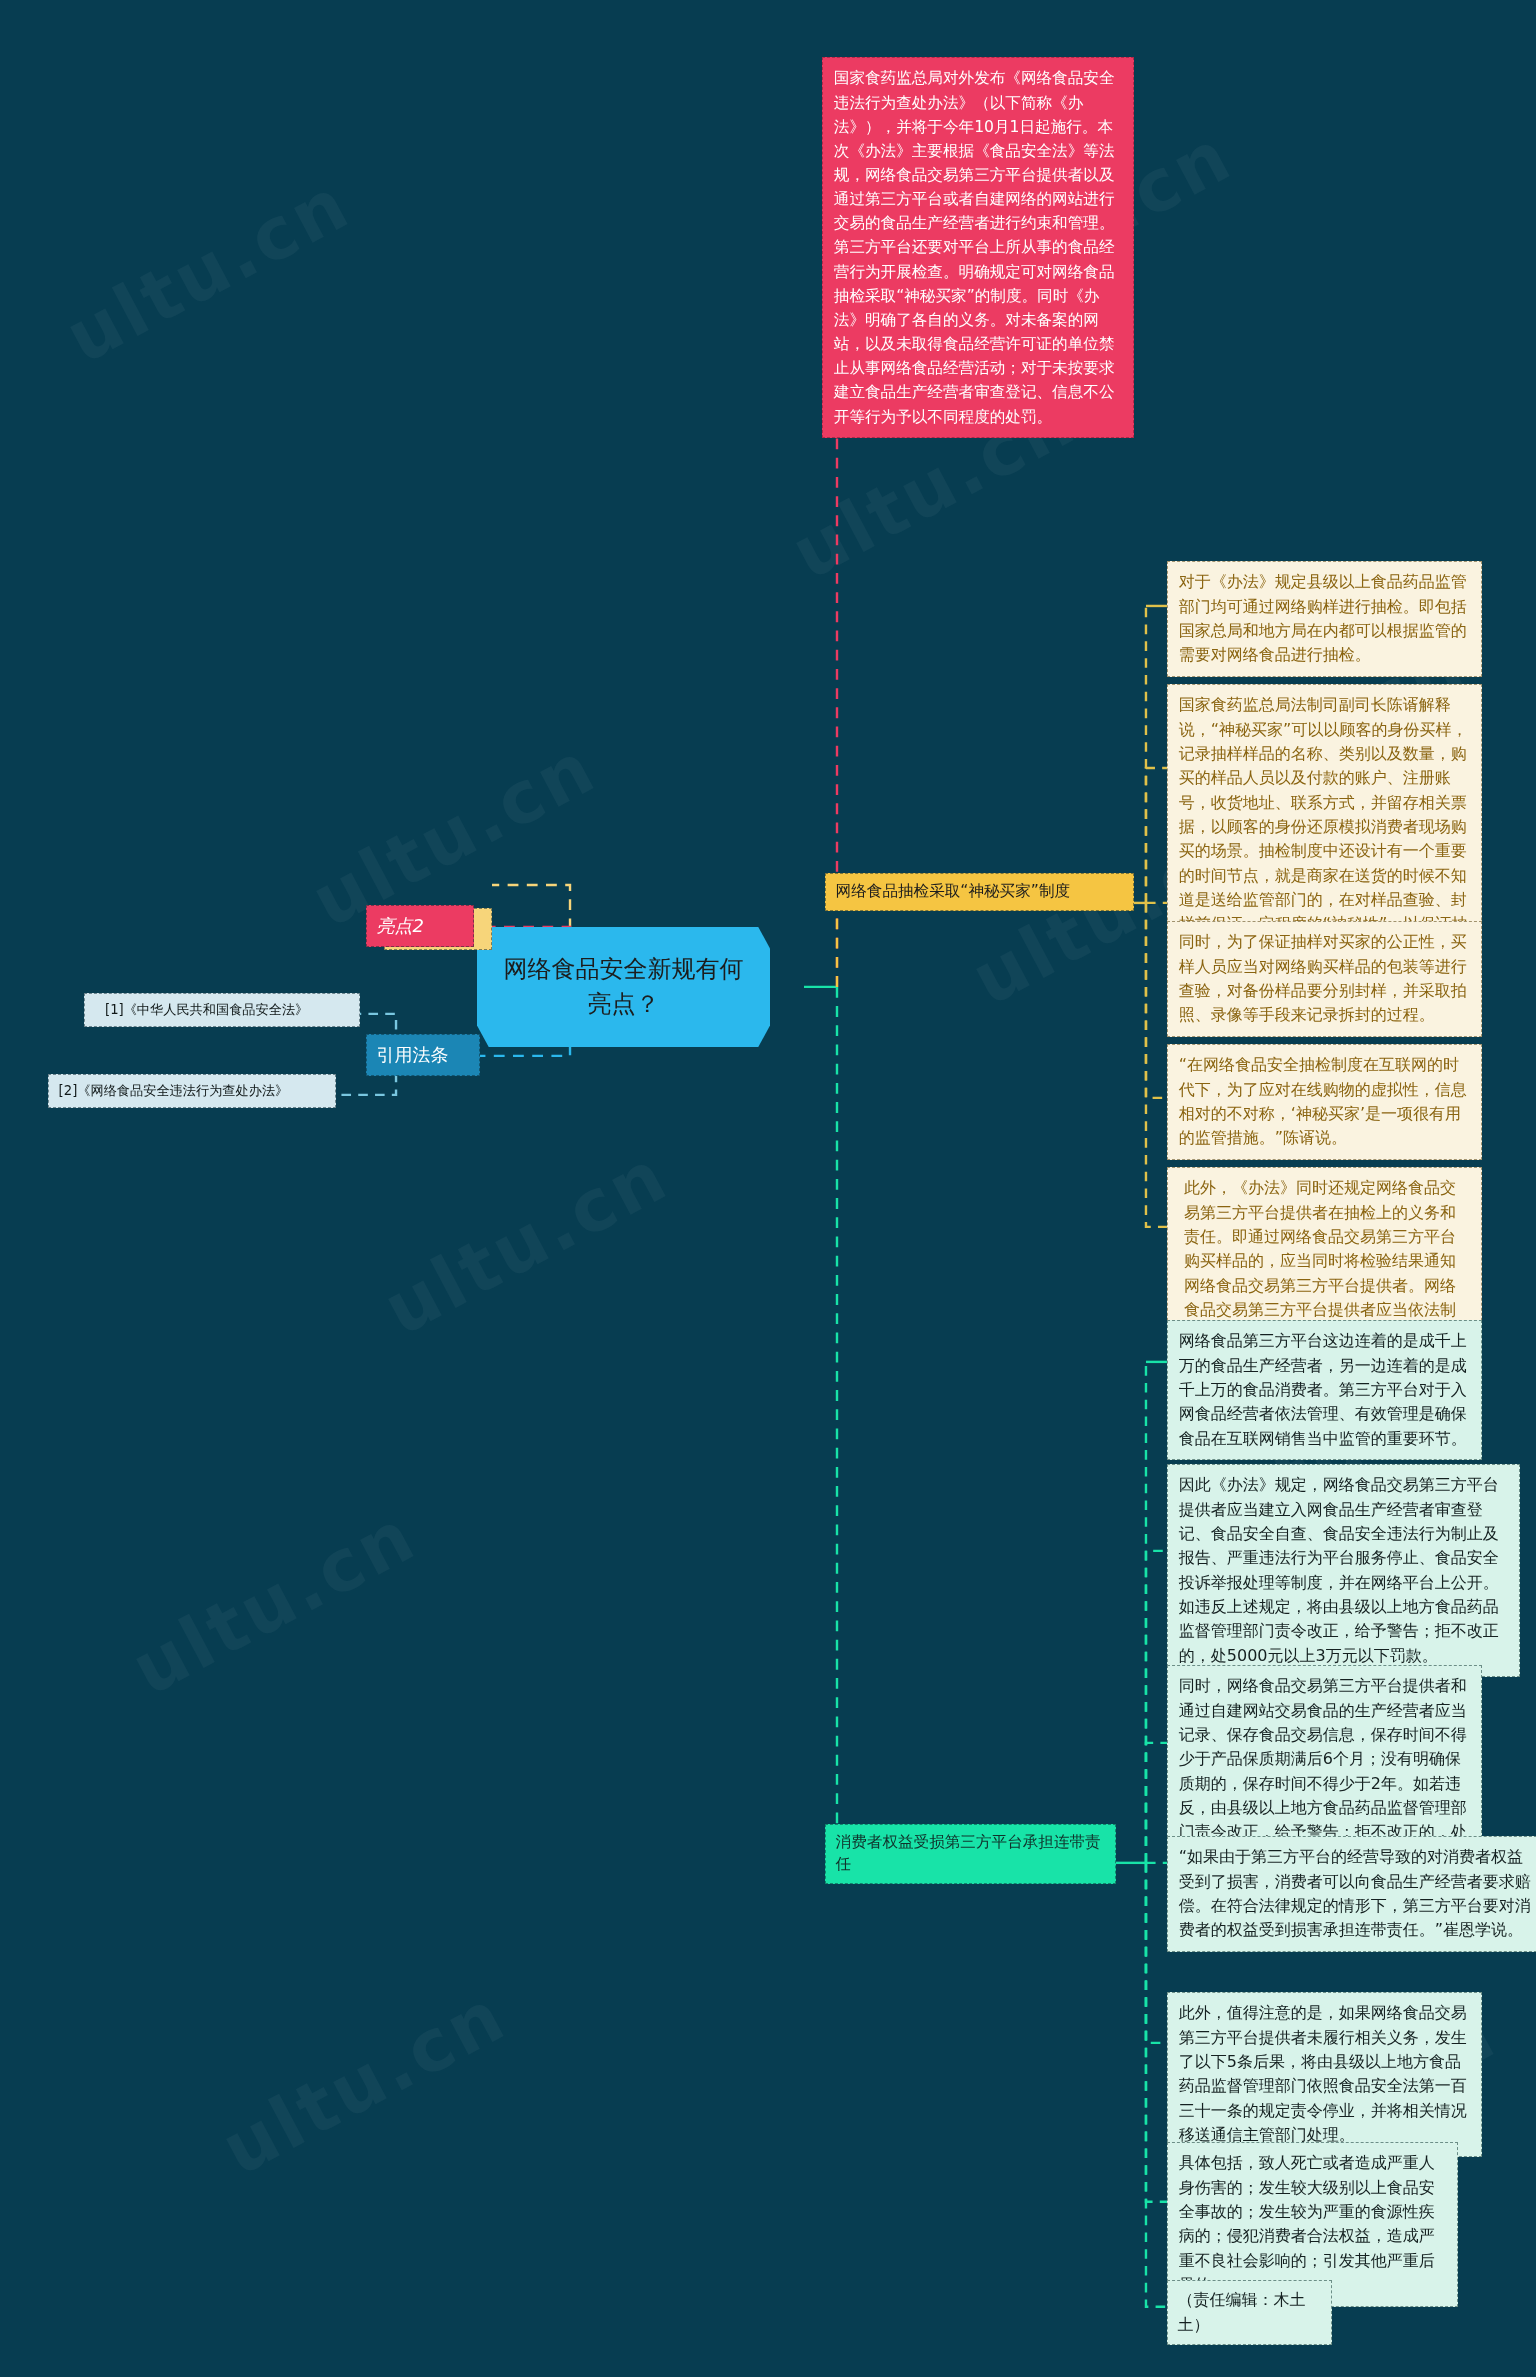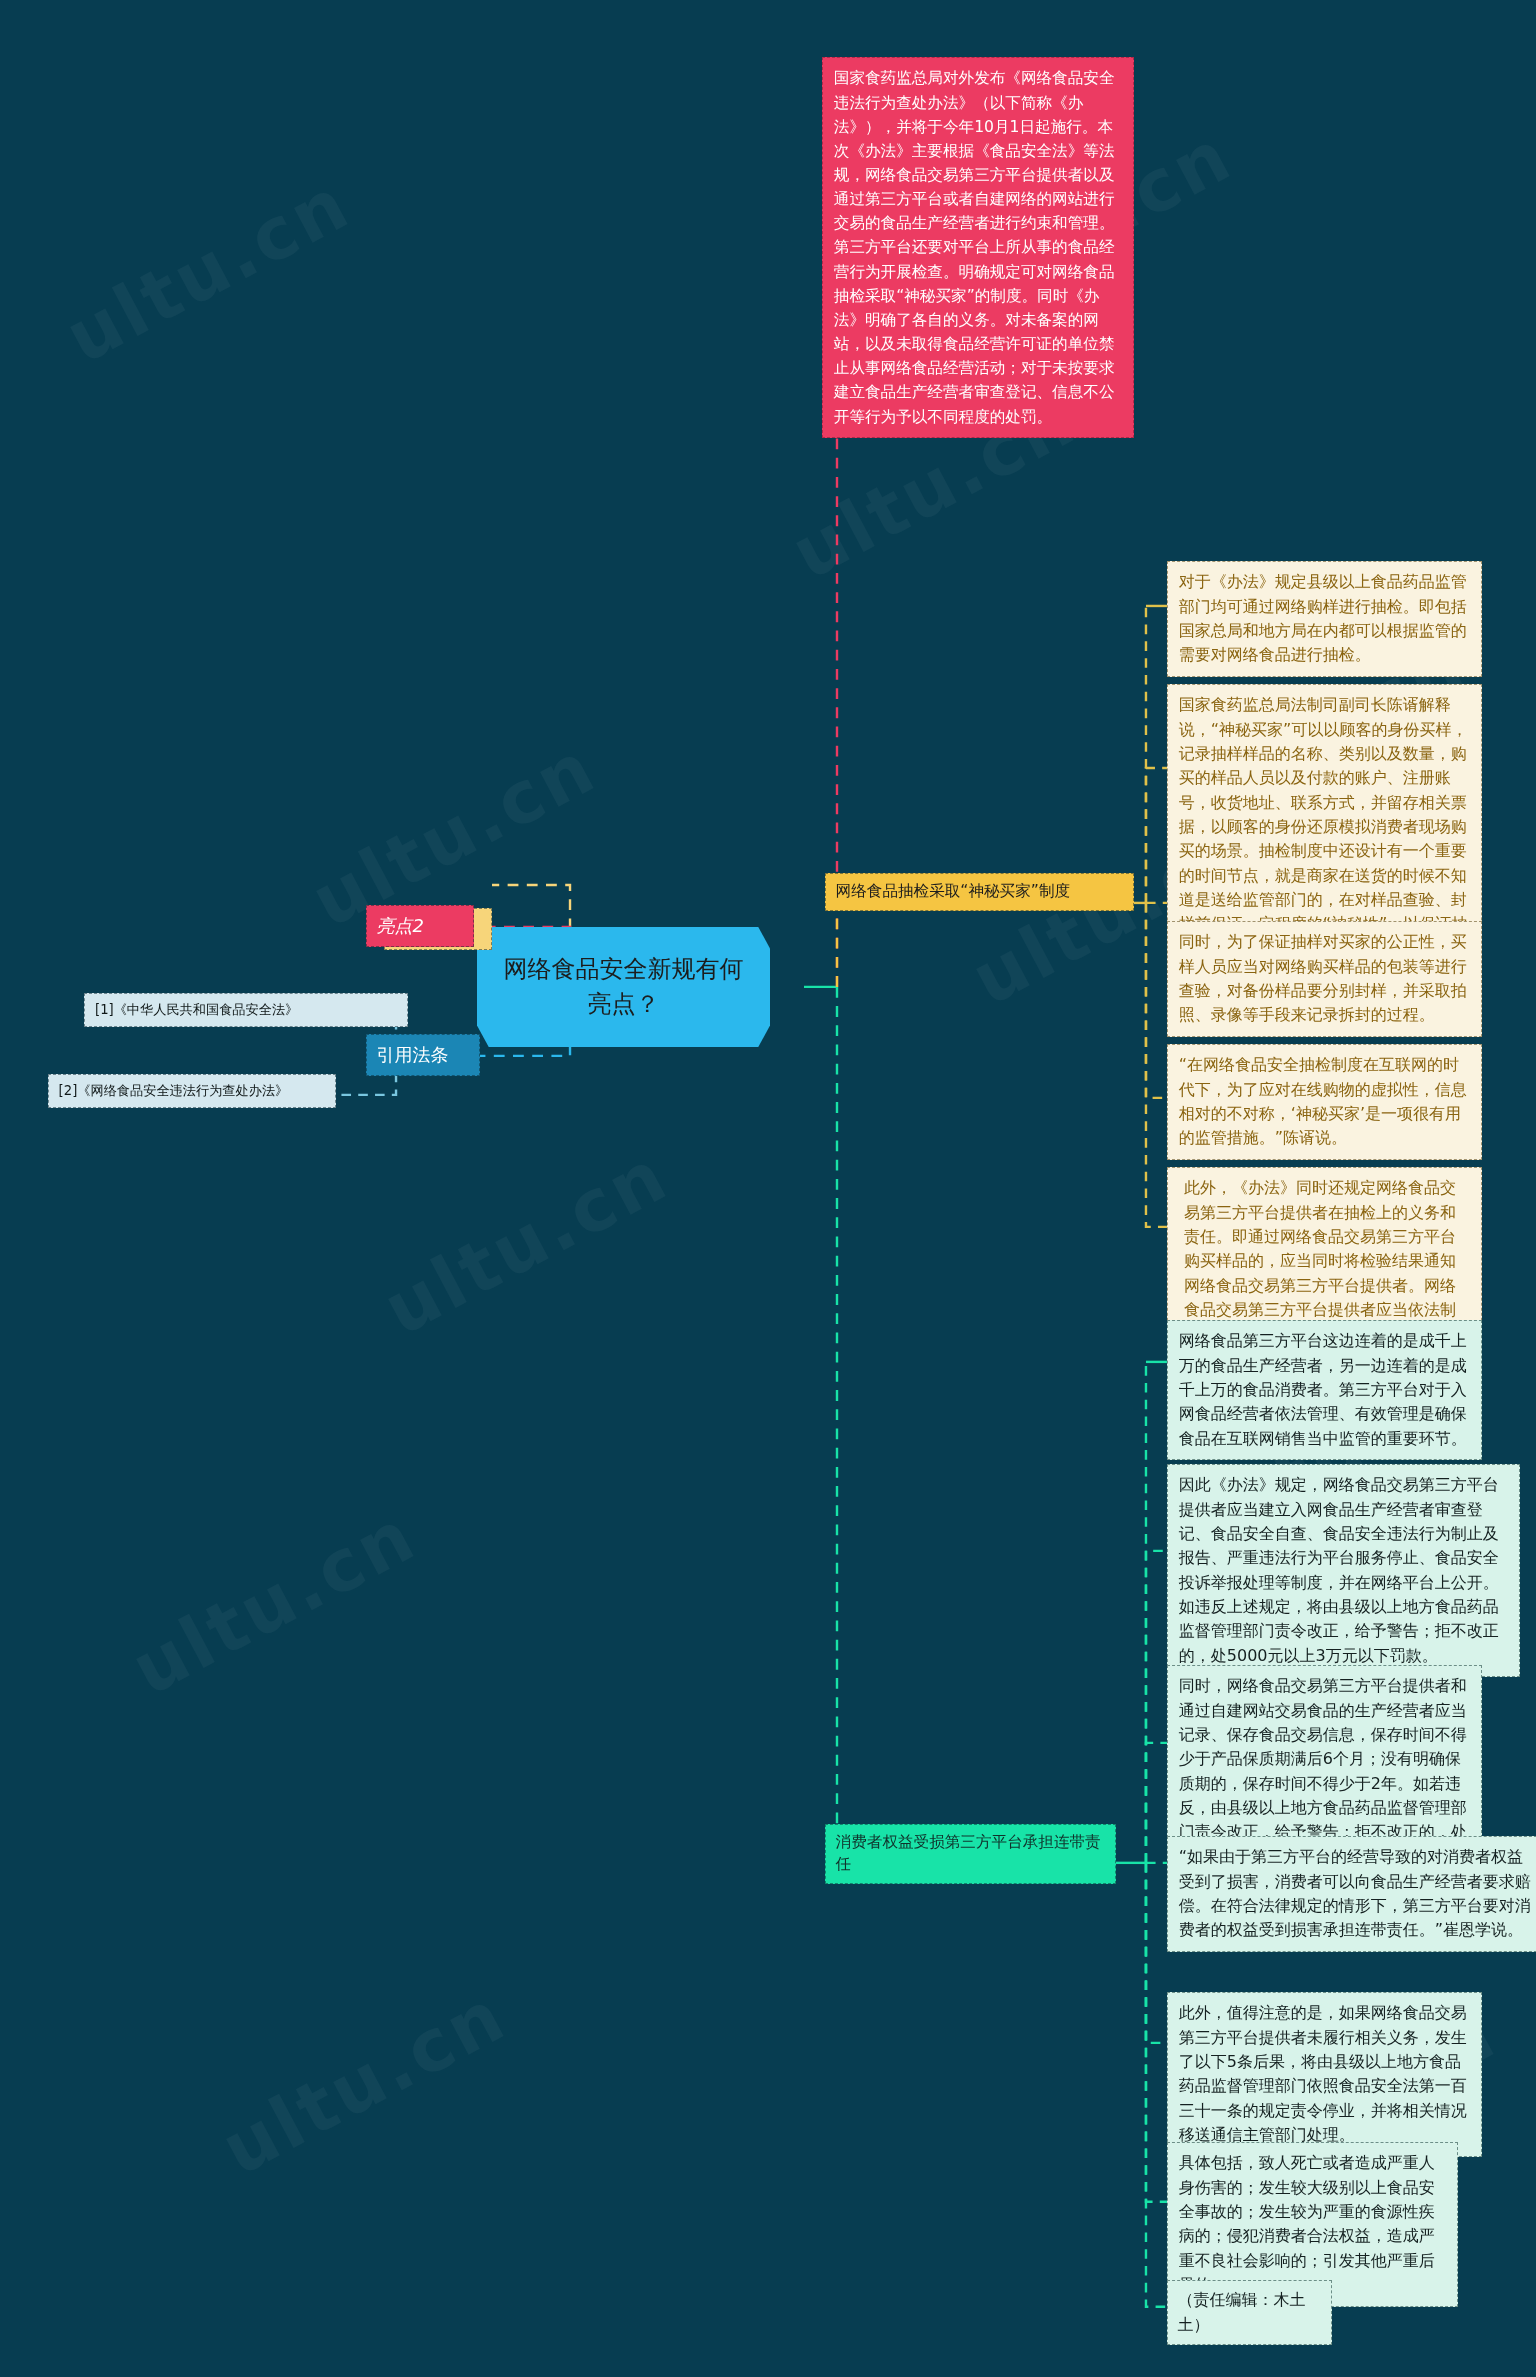--- a/index.html
+++ b/index.html
@@ -152,21 +152,21 @@
 <div class="node leaf leaf-pink" style="left:822px; top:57px; width:312px;">国家食药监总局对外发布《网络食品安全违法行为查处办法》（以下简称《办法》），并将于今年10月1日起施行。本次《办法》主要根据《食品安全法》等法规，网络食品交易第三方平台提供者以及通过第三方平台或者自建网络的网站进行交易的食品生产经营者进行约束和管理。第三方平台还要对平台上所从事的食品经营行为开展检查。明确规定可对网络食品抽检采取“神秘买家”的制度。同时《办法》明确了各自的义务。对未备案的网站，以及未取得食品经营许可证的单位禁止从事网络食品经营活动；对于未按要求建立食品生产经营者审查登记、信息不公开等行为予以不同程度的处罚。</div>
 
 <div class="root" style="left:477px; top:927px; width:293px; height:120px;">网络食品安全新规有何亮点？</div>
 
 <div class="branch branch-yellow" style="left:384px; top:863px; width:108px;">亮点1</div>
 
 <div class="branch branch-pink" style="left:366px; top:905px; width:108px;font-style:italic;">亮点2</div>
 
 <div class="branch branch-blue" style="left:366px; top:1034px; width:114px;">引用法条</div>
 
-<div class="node leaf leaf-ice" style="left:84px; top:993px; width:324px; font-size:13.2px; padding:6px 10px;">[1]《中华人民共和国食品安全法》</div>
+<div class="node leaf leaf-ice" style="left:84px; top:993px; width:276px; font-size:13.2px; padding:6px 20px;">[1]《中华人民共和国食品安全法》</div>
 
 <div class="node leaf leaf-ice" style="left:48px; top:1074px; width:288px; font-size:13.2px; padding:6px 9.6px;">[2]《网络食品安全违法行为查处办法》</div>
 
 <div class="branch branch-topic-yellow" style="left:825px; top:873px; width:309px; font-size:15.6px;">网络食品抽检采取“神秘买家”制度</div>
 
 <div class="node leaf leaf-cream" style="left:1167px; top:561px; width:315px;">对于《办法》规定县级以上食品药品监管部门均可通过网络购样进行抽检。即包括国家总局和地方局在内都可以根据监管的需要对网络食品进行抽检。</div>
 
 <div class="node leaf leaf-cream" style="left:1167px; top:684px; width:315px;">国家食药监总局法制司副司长陈谞解释说，“神秘买家”可以以顾客的身份买样，记录抽样样品的名称、类别以及数量，购买的样品人员以及付款的账户、注册账号，收货地址、联系方式，并留存相关票据，以顾客的身份还原模拟消费者现场购买的场景。抽检制度中还设计有一个重要的时间节点，就是商家在送货的时候不知道是送给监管部门的，在对样品查验、封样前保证一定程度的“神秘性”，以保证抽样的真实性、公正性。</div>
 
 <div class="node leaf leaf-cream" style="left:1167px; top:921px; width:315px;">同时，为了保证抽样对买家的公正性，买样人员应当对网络购买样品的包装等进行查验，对备份样品要分别封样，并采取拍照、录像等手段来记录拆封的过程。</div>

